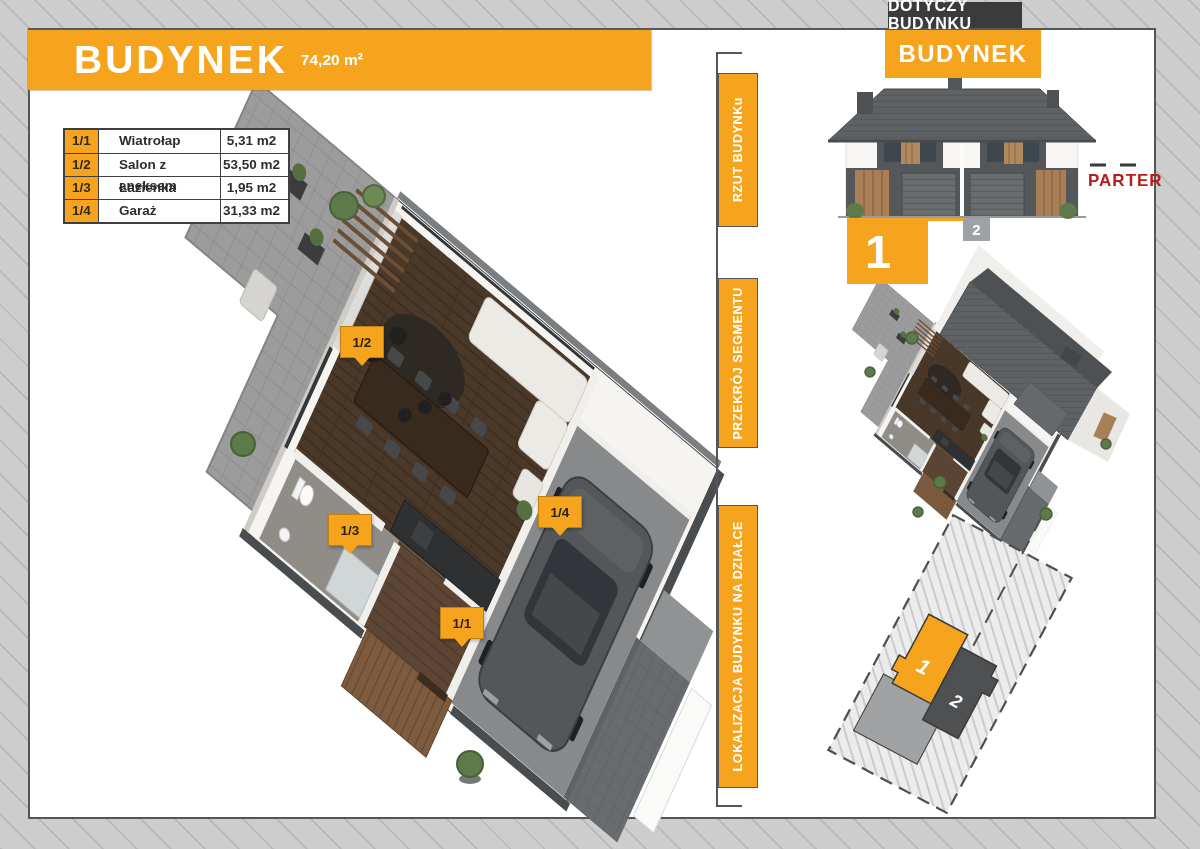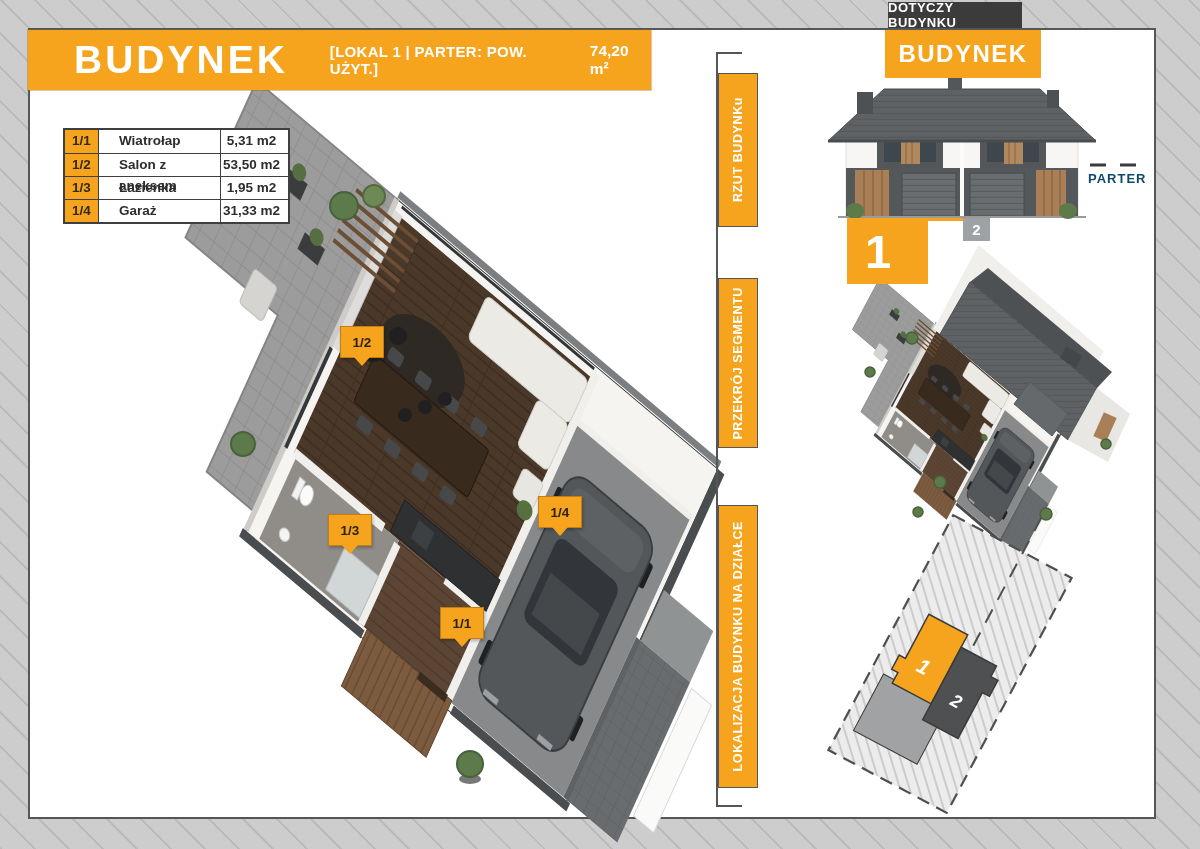--- a/index.html
+++ b/index.html
@@ -51,31 +51,31 @@
   .vtab span {
     writing-mode:vertical-rl; transform:rotate(180deg); white-space:nowrap;
     color:#fff; font-weight:800; font-size:12.5px; letter-spacing:.6px;
   }
   #tab-rzut { top:73px;  height:154px; }
   #tab-przekroj { top:278px; height:170px; }
   #tab-lokalizacja { top:505px; height:283px; }
 
   .applies {
     position:absolute; left:888px; top:2px; width:134px; height:26px; background:var(--dark);
-    color:#fff; font-size:13px; font-weight:800; letter-spacing:.5px;
+    color:#fff; font-size:16px; font-weight:800; letter-spacing:.5px;
     display:flex; align-items:center; justify-content:center; z-index:2;
   }
   .bud2 {
     position:absolute; left:885px; top:30px; width:156px; height:48px; background:var(--accent);
     color:#fff; font-size:24px; font-weight:800; letter-spacing:1.5px;
     display:flex; align-items:center; justify-content:center; z-index:2;
   }
   .parter {
     position:absolute; left:1088px; top:171px; width:72px; z-index:2;
-    color:#0c4a6e; font-size:13px; font-weight:800; letter-spacing:1px;
+    color:#b91c1c; font-size:17px; font-weight:800; letter-spacing:1px;
   }
   .unit1 {
     position:absolute; left:847px; top:218px; width:81px; height:66px; background:var(--accent);
     z-index:2; display:flex; align-items:center; padding-left:18px;
     color:#fff; font-size:47px; font-weight:800; cursor:pointer;
   }
   .unit2 {
     position:absolute; left:963px; top:218px; width:27px; height:23px; background:#9fa2a4;
     z-index:2; display:flex; align-items:center; justify-content:center;
     color:#fff; font-size:15px; font-weight:800; cursor:pointer;
@@ -304,21 +304,20 @@
     <path d="M952 644 h40 v12 h8 v18 h-8 v52 h-40 Z" fill="#4e5052" stroke="#3b3b3b" stroke-width="1.5"></path>
     <text x="928" y="686" text-anchor="middle" font-family="Liberation Sans, sans-serif" font-size="21" font-weight="800" font-style="italic" fill="#ffffff">1</text>
     <text x="973" y="700" text-anchor="middle" font-family="Liberation Sans, sans-serif" font-size="18" font-weight="800" font-style="italic" fill="#ffffff">2</text>
   </g>
 
   <path d="M742 53 H717 V806 H742" fill="none" stroke="#55565a" stroke-width="2"></path>
 </svg>
 
 <div class="hdr">
   <span class="title">BUDYNEK</span>
-  <span class="tag">[LOKAL 1 | PARTER: POW. UŻYT.]</span>
   <span class="area">74,20 m²</span>
 </div>
 
 <div class="rtable">
   <div class="rt-grid">
     <div class="t-row">
       <span class="c-no">1/1</span>
       <span class="c-name">Wiatrołap</span>
       <span class="c-area">5,31 m2</span>
     </div>

